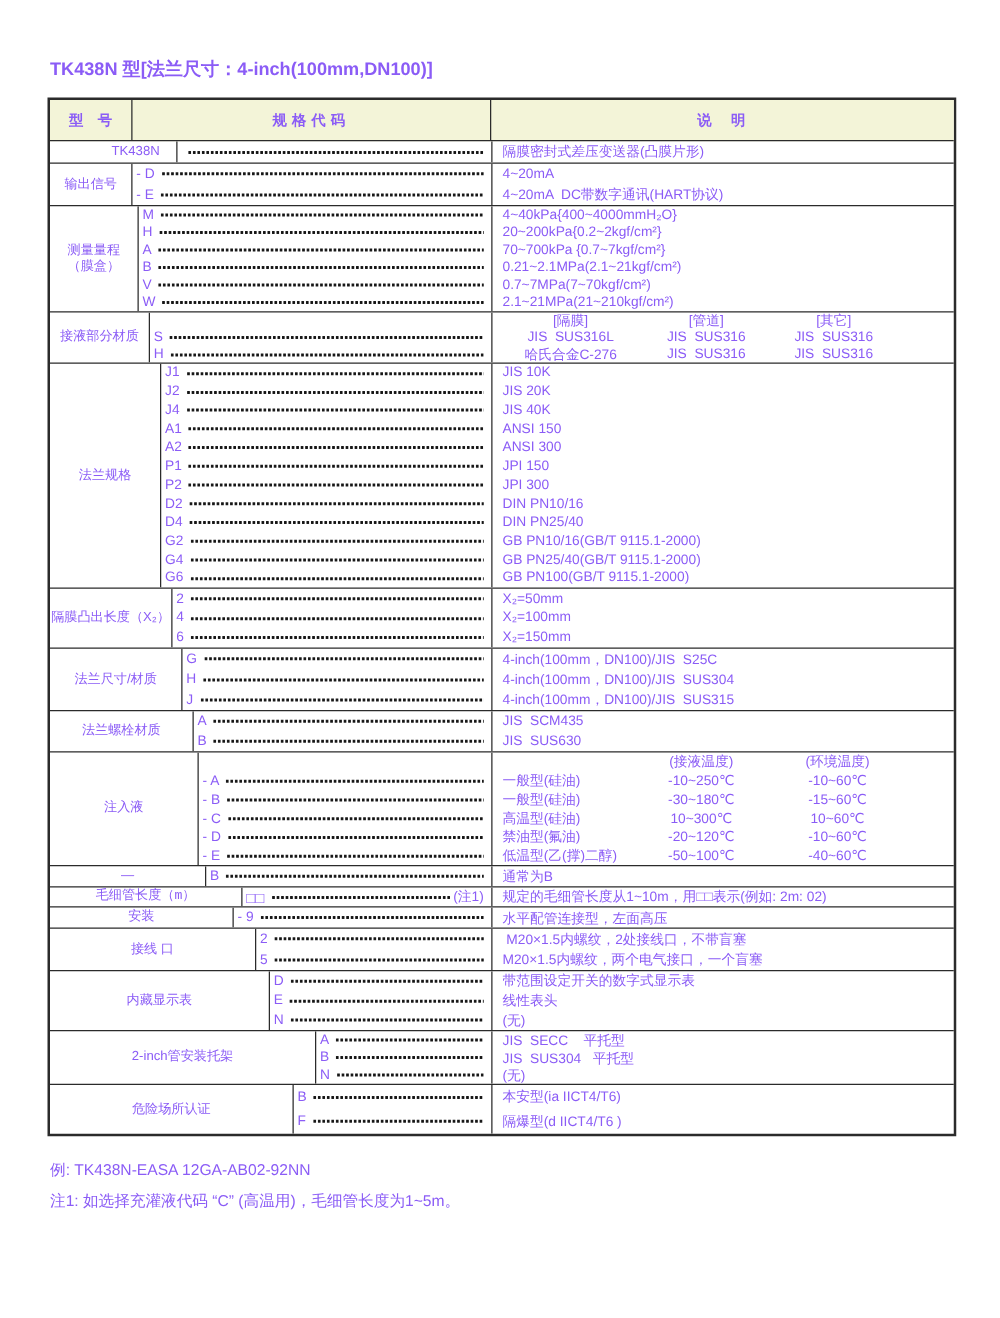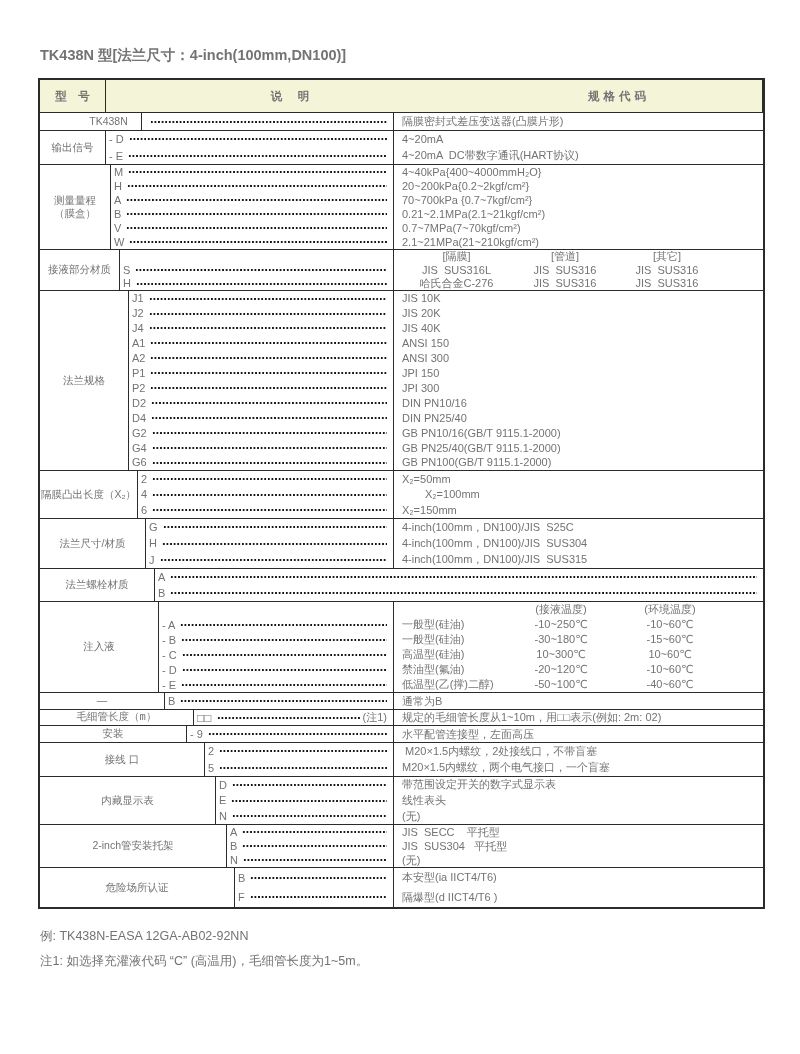--- a/index.html
+++ b/index.html
@@ -1,17 +1,17 @@
 <!DOCTYPE html>
 <html lang="zh"><head>
 <meta charset="utf-8">
 <style>
   html,body{margin:0;padding:0;background:#ffffff;}
   .page{position:relative;width:800px;height:1054px;background:#ffffff;overflow:hidden;
-        font-family:"Liberation Sans","DejaVu Sans",sans-serif;color:#737373;}
+        font-family:"Liberation Sans","DejaVu Sans",sans-serif;color:#8b5cf6;}
   .title{position:absolute;left:40px;top:46px;margin:0;font-size:14.5px;font-weight:700;white-space:pre;}
   .spec-table{position:absolute;left:38px;top:78px;width:727px;box-sizing:border-box;
               border:2px solid #2b2b2b;background:#fff;}
   .thead{display:flex;height:33px;background:#f3f4d8;border-bottom:1px solid #2b2b2b;
          font-weight:700;font-size:11.5px;box-sizing:border-box;}
   .th{display:flex;align-items:center;justify-content:center;white-space:pre;box-sizing:border-box;}
   .th-model{width:66px;border-right:1px solid #2b2b2b;}
   .th-code{flex:1;border-right:1px solid #2b2b2b;letter-spacing:4px;}
   .th-desc{width:370px;letter-spacing:2px;}
   .section-row{display:flex;border-top:1px solid #2b2b2b;box-sizing:border-box;font-size:11px;overflow:hidden;}
@@ -42,22 +42,22 @@
 </style>
 </head>
 <body>
 
 <div class="page">
   <h1 class="title">TK438N 型[法兰尺寸：4-inch(100mm,DN100)]</h1>
 
   <div class="spec-table">
     <div class="thead">
       <div class="th th-model">型　号</div>
+      <div class="th th-code">规格代码</div>
       <div class="th th-desc">说　明</div>
-      <div class="th th-code">规格代码</div>
     </div>
     <div id="sections">
         <div class="section-row first" style="height: 17px; padding-left: 36px;">
           <div class="label-cell" style="width: 66px;">TK438N</div>
           <div class="code-cell">
             <div class="code-line" style="height: 17px;">
               <span class="code-text"></span>
               <div class="dots"></div>
             </div>
           </div>
@@ -217,21 +217,21 @@
               <span class="code-text">4</span>
               <div class="dots"></div>
             </div>
             <div class="code-line" style="height: 15.6667px;">
               <span class="code-text">6</span>
               <div class="dots"></div>
             </div>
           </div>
           <div class="desc-cell">
             <div class="desc-line" style="height: 15.6667px;"><span>X₂=50mm</span></div>
-            <div class="desc-line" style="height: 15.6667px; margin-left: 23px;"><span>X₂=100mm</span></div>
+            <div class="desc-line" style="height: 15.6667px;"><span>X₂=100mm</span></div>
             <div class="desc-line" style="height: 15.6667px;"><span>X₂=150mm</span></div>
           </div>
         </div>
         <div class="section-row" style="height: 50px;">
           <div class="label-cell" style="width: 106px;">法兰尺寸/材质</div>
           <div class="code-cell">
             <div class="code-line" style="height: 16.3333px;">
               <span class="code-text">G</span>
               <div class="dots"></div>
             </div>
@@ -254,20 +254,24 @@
           <div class="label-cell" style="width: 115px;">法兰螺栓材质</div>
           <div class="code-cell">
             <div class="code-line" style="height: 16px;">
               <span class="code-text">A</span>
               <div class="dots"></div>
             </div>
             <div class="code-line" style="height: 16px;">
               <span class="code-text">B</span>
               <div class="dots"></div>
             </div>
+          </div>
+          <div class="desc-cell">
+            <div class="desc-line" style="height: 16px;"><span>JIS  SCM435</span></div>
+            <div class="desc-line" style="height: 16px;"><span>JIS  SUS630</span></div>
           </div>
         </div>
         <div class="section-row" style="height: 91px;">
           <div class="label-cell" style="width: 119px;">注入液</div>
           <div class="code-cell">
             <div class="code-line" style="height: 15px;"></div>
             <div class="code-line" style="height: 15px;">
               <span class="code-text">- A</span>
               <div class="dots"></div>
             </div>
@@ -367,21 +371,21 @@
               <div class="dots"></div>
             </div>
           </div>
           <div class="desc-cell">
             <div class="desc-line" style="height: 15.6667px;"><span>带范围设定开关的数字式显示表</span></div>
             <div class="desc-line" style="height: 15.6667px;"><span>线性表头</span></div>
             <div class="desc-line" style="height: 15.6667px;"><span>(无)</span></div>
           </div>
         </div>
         <div class="section-row" style="height: 43px;">
-          <div class="label-cell" style="width: 187px;">2-inch管安装托架</div>
+          <div class="label-cell" style="width: 213px;">2-inch管安装托架</div>
           <div class="code-cell">
             <div class="code-line" style="height: 14px;">
               <span class="code-text">A</span>
               <div class="dots"></div>
             </div>
             <div class="code-line" style="height: 14px;">
               <span class="code-text">B</span>
               <div class="dots"></div>
             </div>
             <div class="code-line" style="height: 14px;">

